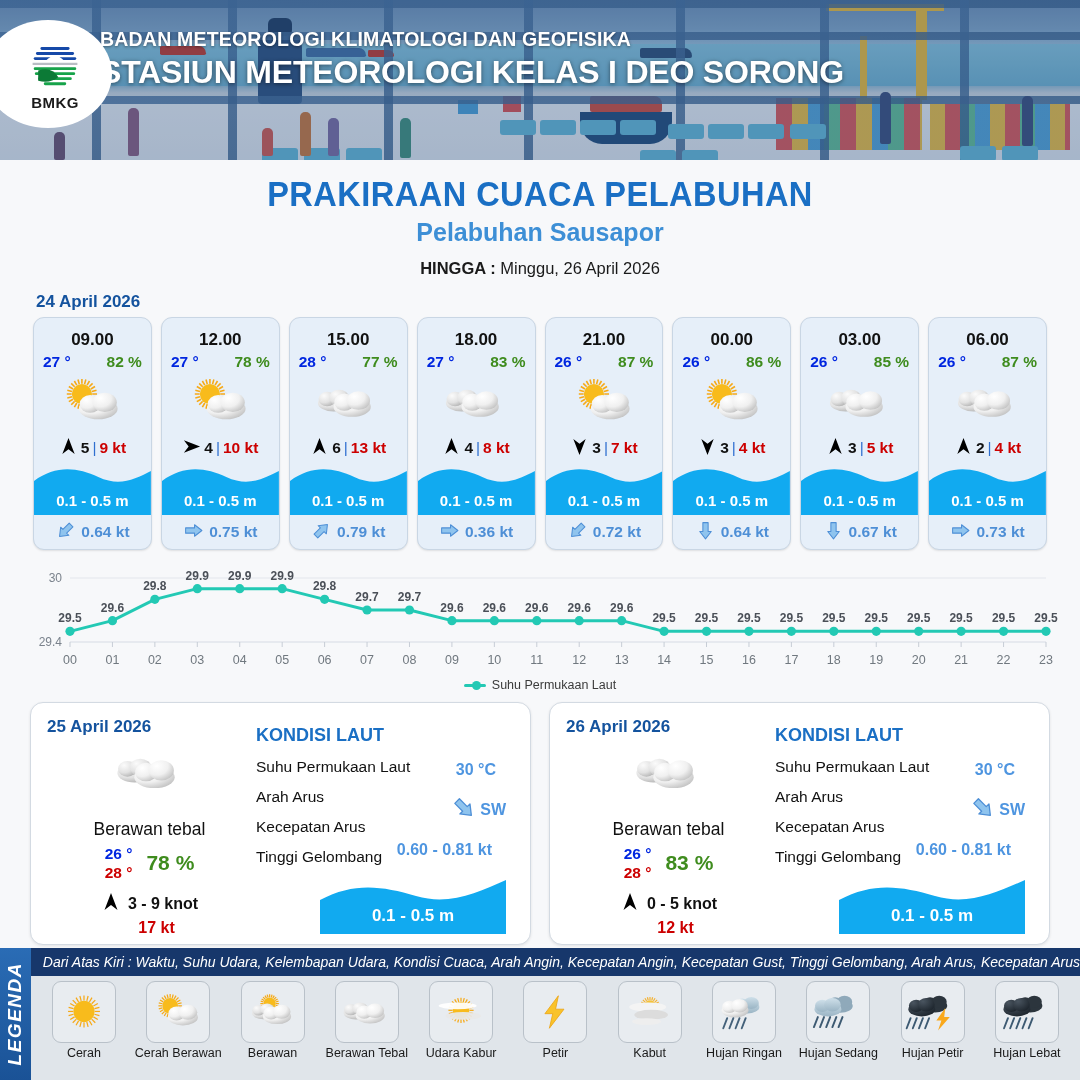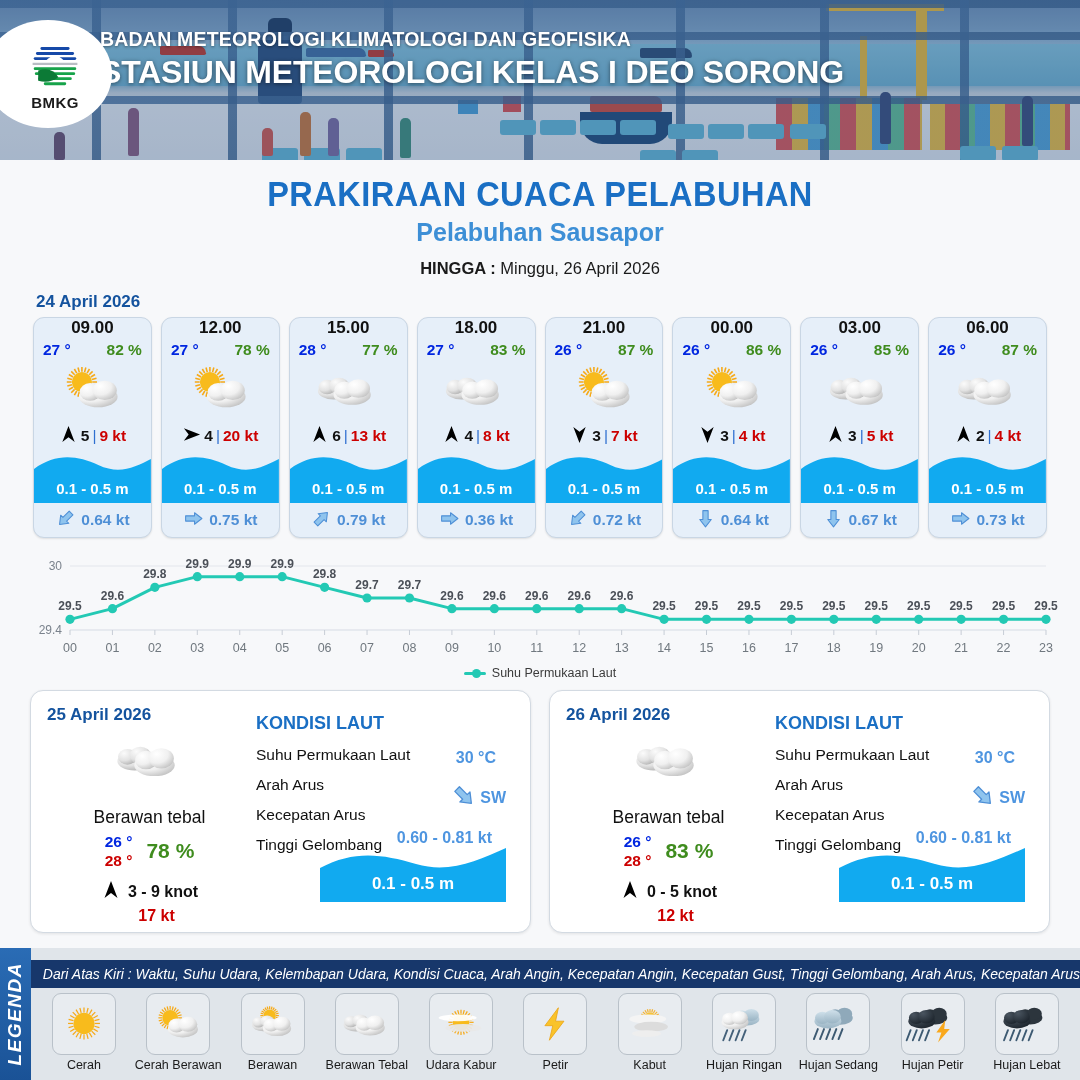--- a/index.html
+++ b/index.html
@@ -67,21 +67,21 @@
   .date-label { margin:14px 0 5px 36px; font-size:17px; font-weight:bold; color:#14539e; }
 
   
   .cards { display:flex; gap:9px; padding:0 33px; }
   .card {
     width:120px; background:#e6eff9;
     border:1px solid #c9d6e4; border-radius:11px;
     overflow:hidden; position:relative;
     box-shadow: 0 1px 2px rgba(0,0,0,.10);
   }
-  .c-time { text-align:center; font-size:17px; font-weight:bold; color:#111; padding-top:0; }
+  .c-time { text-align:center; font-size:17px; font-weight:bold; color:#111; padding-top:12px; }
   .c-th { display:flex; justify-content:space-between; padding:3px 9px 0; font-size:15.5px; font-weight:bold; }
   .c-temp { color:#0026e0; }
   .c-hum { color:#3f8c1e; }
   .c-icon { height:62px; display:flex; align-items:center; justify-content:center; }
   .c-wind { display:flex; align-items:center; justify-content:center; gap:3px;
     height:30px; font-size:15.5px; font-weight:bold; color:#111; }
   .c-wind .bar { color:#2f6fd0; font-weight:normal; }
   .c-gust { color:#cc0000; }
   .wave-band { position:relative; height:52px; }
   .wave-svg { display:block; width:100%; height:52px; }
@@ -94,21 +94,21 @@
   .chart-box { margin:14px 22px 0 22px; height:110px; position:relative; }
   .chart-legend { text-align:center; margin-top:4px; font-size:12.5px; color:#3b3b3b;
     display:flex; align-items:center; justify-content:center; gap:6px; }
   .lg-line { width:22px; height:3px; background:#23c9b4; position:relative; border-radius:2px;}
   .lg-line::after { content:''; position:absolute; left:8px; top:-3px; width:9px; height:9px;
     border-radius:50%; background:#23c9b4; }
 
   
   .panels { display:flex; gap:18px; padding:10px 30px 0; }
   .panel { flex:1; background:#fff; border:1px solid #d3dae2; border-radius:13px;
-    padding:14px 16px 28px; display:flex; position:relative; height:243px;
+    padding:14px 16px 8px; display:flex; position:relative; height:243px;
     box-shadow:0 1px 3px rgba(0,0,0,.09); }
   .p-left { width:205px; position:relative; }
   .p-date { font-size:17px; font-weight:bold; color:#14539e; }
   .p-ico { height:62px; display:flex; align-items:center; justify-content:center; margin-top:4px;}
   .p-cond { font-size:17.5px; color:#111; margin-top:16px; text-align:center; }
   .p-tr { display:flex; align-items:center; gap:14px; margin-top:4px; justify-content:center;}
   .p-temps { font-size:15.5px; font-weight:bold; line-height:1.25; }
   .p-tmin { color:#0026e0; }
   .p-tmax { color:#cc0000; }
   .p-hum { font-size:21px; font-weight:bold; color:#3f8c1e; }
@@ -121,21 +121,21 @@
   .p-val { position:absolute; font-size:16px; font-weight:bold; color:#4e95e0; }
 
   
   .legend { position:absolute; left:0; bottom:0; width:1080px; height:132px; display:flex; }
   .leg-side { width:33px; background:linear-gradient(180deg,#2a6cb5,#1a5296);
     display:flex; align-items:center; justify-content:center; }
   .leg-side span { writing-mode:vertical-rl; transform:rotate(180deg);
     color:#fff; font-weight:bold; font-style:italic; font-size:19px; letter-spacing:1.5px; }
   .leg-main { flex:1; background:#e0e5ea; }
   .leg-bar { background:#17376b; color:#fff; font-style:italic; font-size:14px;
-    padding:6px 0 6px 12px; white-space:nowrap;margin-top:12px; }
+    padding:6px 0 6px 12px; white-space:nowrap; }
   .leg-items { display:flex; padding:5px 6px 0 6px; }
   .leg-it { flex:1; display:flex; flex-direction:column; align-items:center; }
   .leg-box { width:64px; height:62px; background:#e8ecf0; border:1px solid #b9c1c9;
     border-radius:9px; display:flex; align-items:center; justify-content:center; }
   .leg-lbl { font-size:12.5px; color:#1a1a1a; margin-top:3px; }
 </style>
 </head>
 <body>
 
 <div class="header">
@@ -387,21 +387,21 @@
     <ellipse cx="30" cy="12" rx="15" ry="12" fill="url(#cg)"></ellipse>
   </g>
         </svg>
       </div>
     <div class="c-wind">
       <span><svg width="19" height="19" viewBox="0 0 40 40" style="transform:rotate(90deg)">
     <path d="M20 2 L33 36 L20 26 L7 36 Z" fill="#000"></path>
           </svg></span>
       <span>4</span>
       <span class="bar">|</span>
-      <span class="c-gust">20 kt</span>
+      <span class="c-gust">10 kt</span>
     </div>
     <div class="wave-band">
       <svg class="wave-svg" viewBox="0 0 120 52" preserveAspectRatio="none">
         <path d="M0 18 C 22 2, 44 4, 66 14 C 88 24, 104 16, 120 8 L120 52 L0 52 Z" fill="#11aaf0"></path>
       </svg>
       <div class="wave-txt">0.1 - 0.5 m</div>
     </div>
     <div class="c-cur">
       <span><svg width="21" height="21" viewBox="0 0 40 40" style="transform:rotate(90deg)">
     <path d="M20 4 L31 18 L25 18 L25 35 L15 35 L15 18 L9 18 Z" fill="#8fc4ee" stroke="#4e8fd6" stroke-width="2" stroke-linejoin="round"></path>

